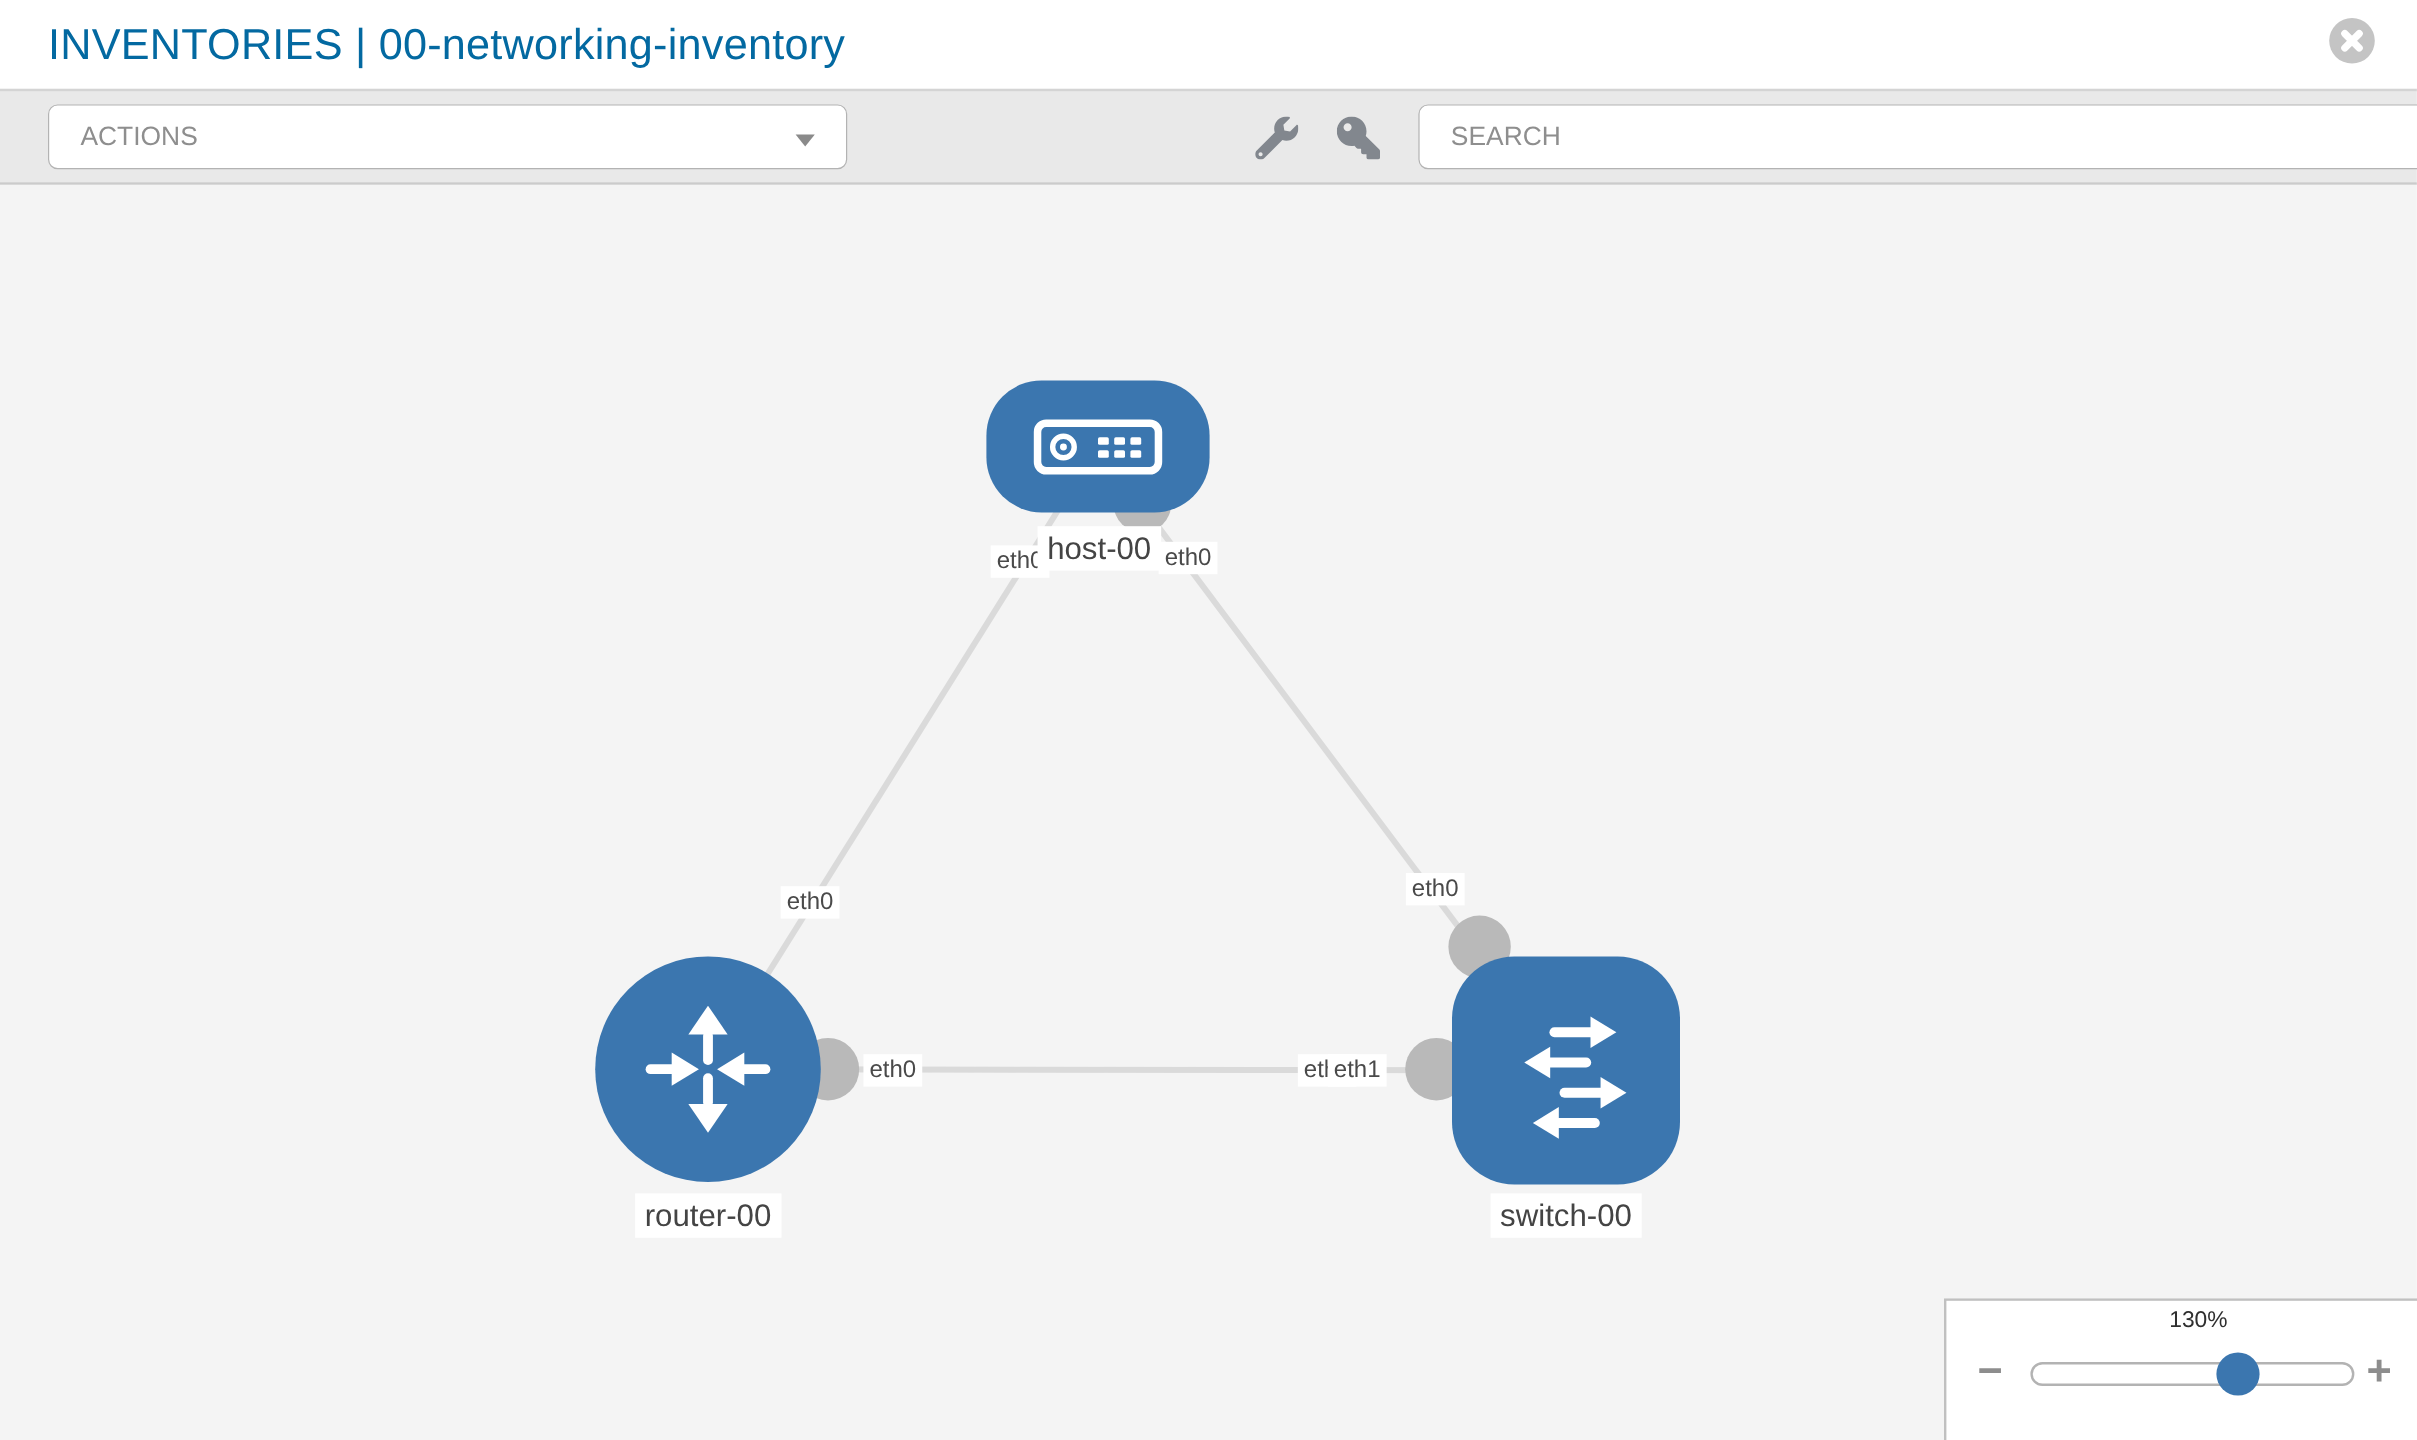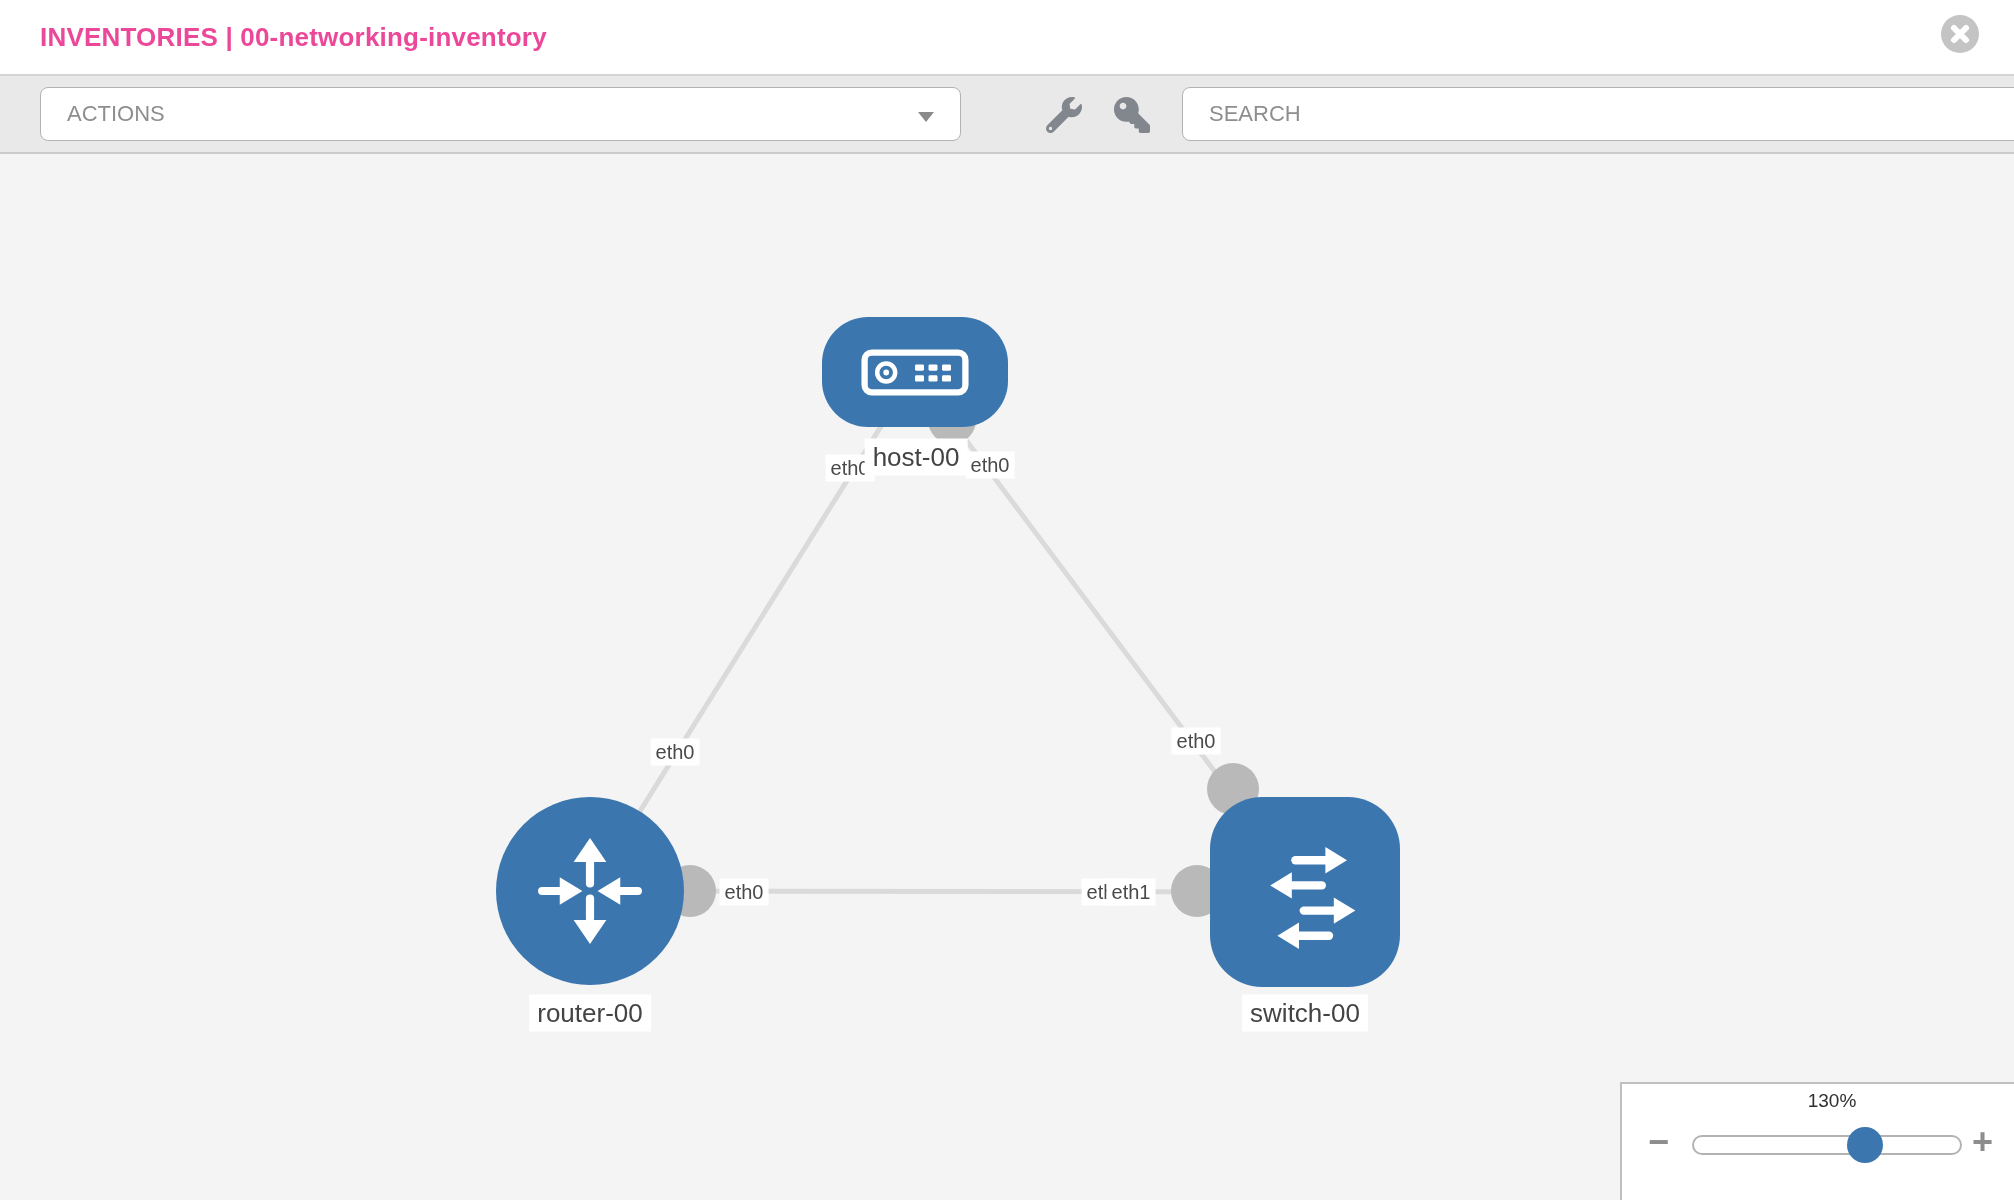--- a/index.html
+++ b/index.html
@@ -2,32 +2,32 @@
 <html><head>
 <meta charset="utf-8">
 <style>
   * { margin:0; padding:0; box-sizing:border-box; }
   html,body { width:2014px; height:1200px; overflow:hidden; background:#fff;
     font-family:"Liberation Sans","DejaVu Sans",sans-serif; }
 
   
   .header { position:absolute; left:0; top:0; width:2014px; height:74px; background:#ffffff; }
   .page-title { position:absolute; left:40px; top:50%; transform:translateY(-50%);
-    font-size:26px; font-weight:700; color:#ec4899; letter-spacing:.2px; }
+    font-size:36px; font-weight:400; color:#0369a1; letter-spacing:.2px; }
   .close-btn { position:absolute; left:1941px; top:15px; width:38px; height:38px;
     border-radius:50%; background:#c4c4c4; cursor:pointer; }
   .close-btn svg { position:absolute; left:0; top:0; }
 
   
   .toolbar { position:absolute; left:0; top:74px; width:2014px; height:80px;
     background:#e9e9e9; border-top:2px solid #d4d4d4; border-bottom:2px solid #cbcbcb; }
   .select-box { position:absolute; top:11px; height:54px; background:#fff;
     border:1px solid #b3b3b3; border-radius:8px; color:#8e8e8e; font-size:22px;
     line-height:52px; padding-left:26px; cursor:pointer; }
-  .select-actions { left:40px;  width:921px; }
+  .select-actions { left:40px;  width:666px; }
   .select-search  { left:1182px; width:952px; }
   .caret { position:absolute; right:26px; top:24px; width:0; height:0;
     border-left:8px solid transparent; border-right:8px solid transparent;
     border-top:10px solid #8a8a8a; }
   .tool-icon { position:absolute; top:97px; width:36px; height:36px; cursor:pointer; }
   .tool-wrench { left:1046px; }
   .tool-key    { left:1114px; }
 
   
   .canvas { position:absolute; left:0; top:154px; width:2014px; height:1046px;

